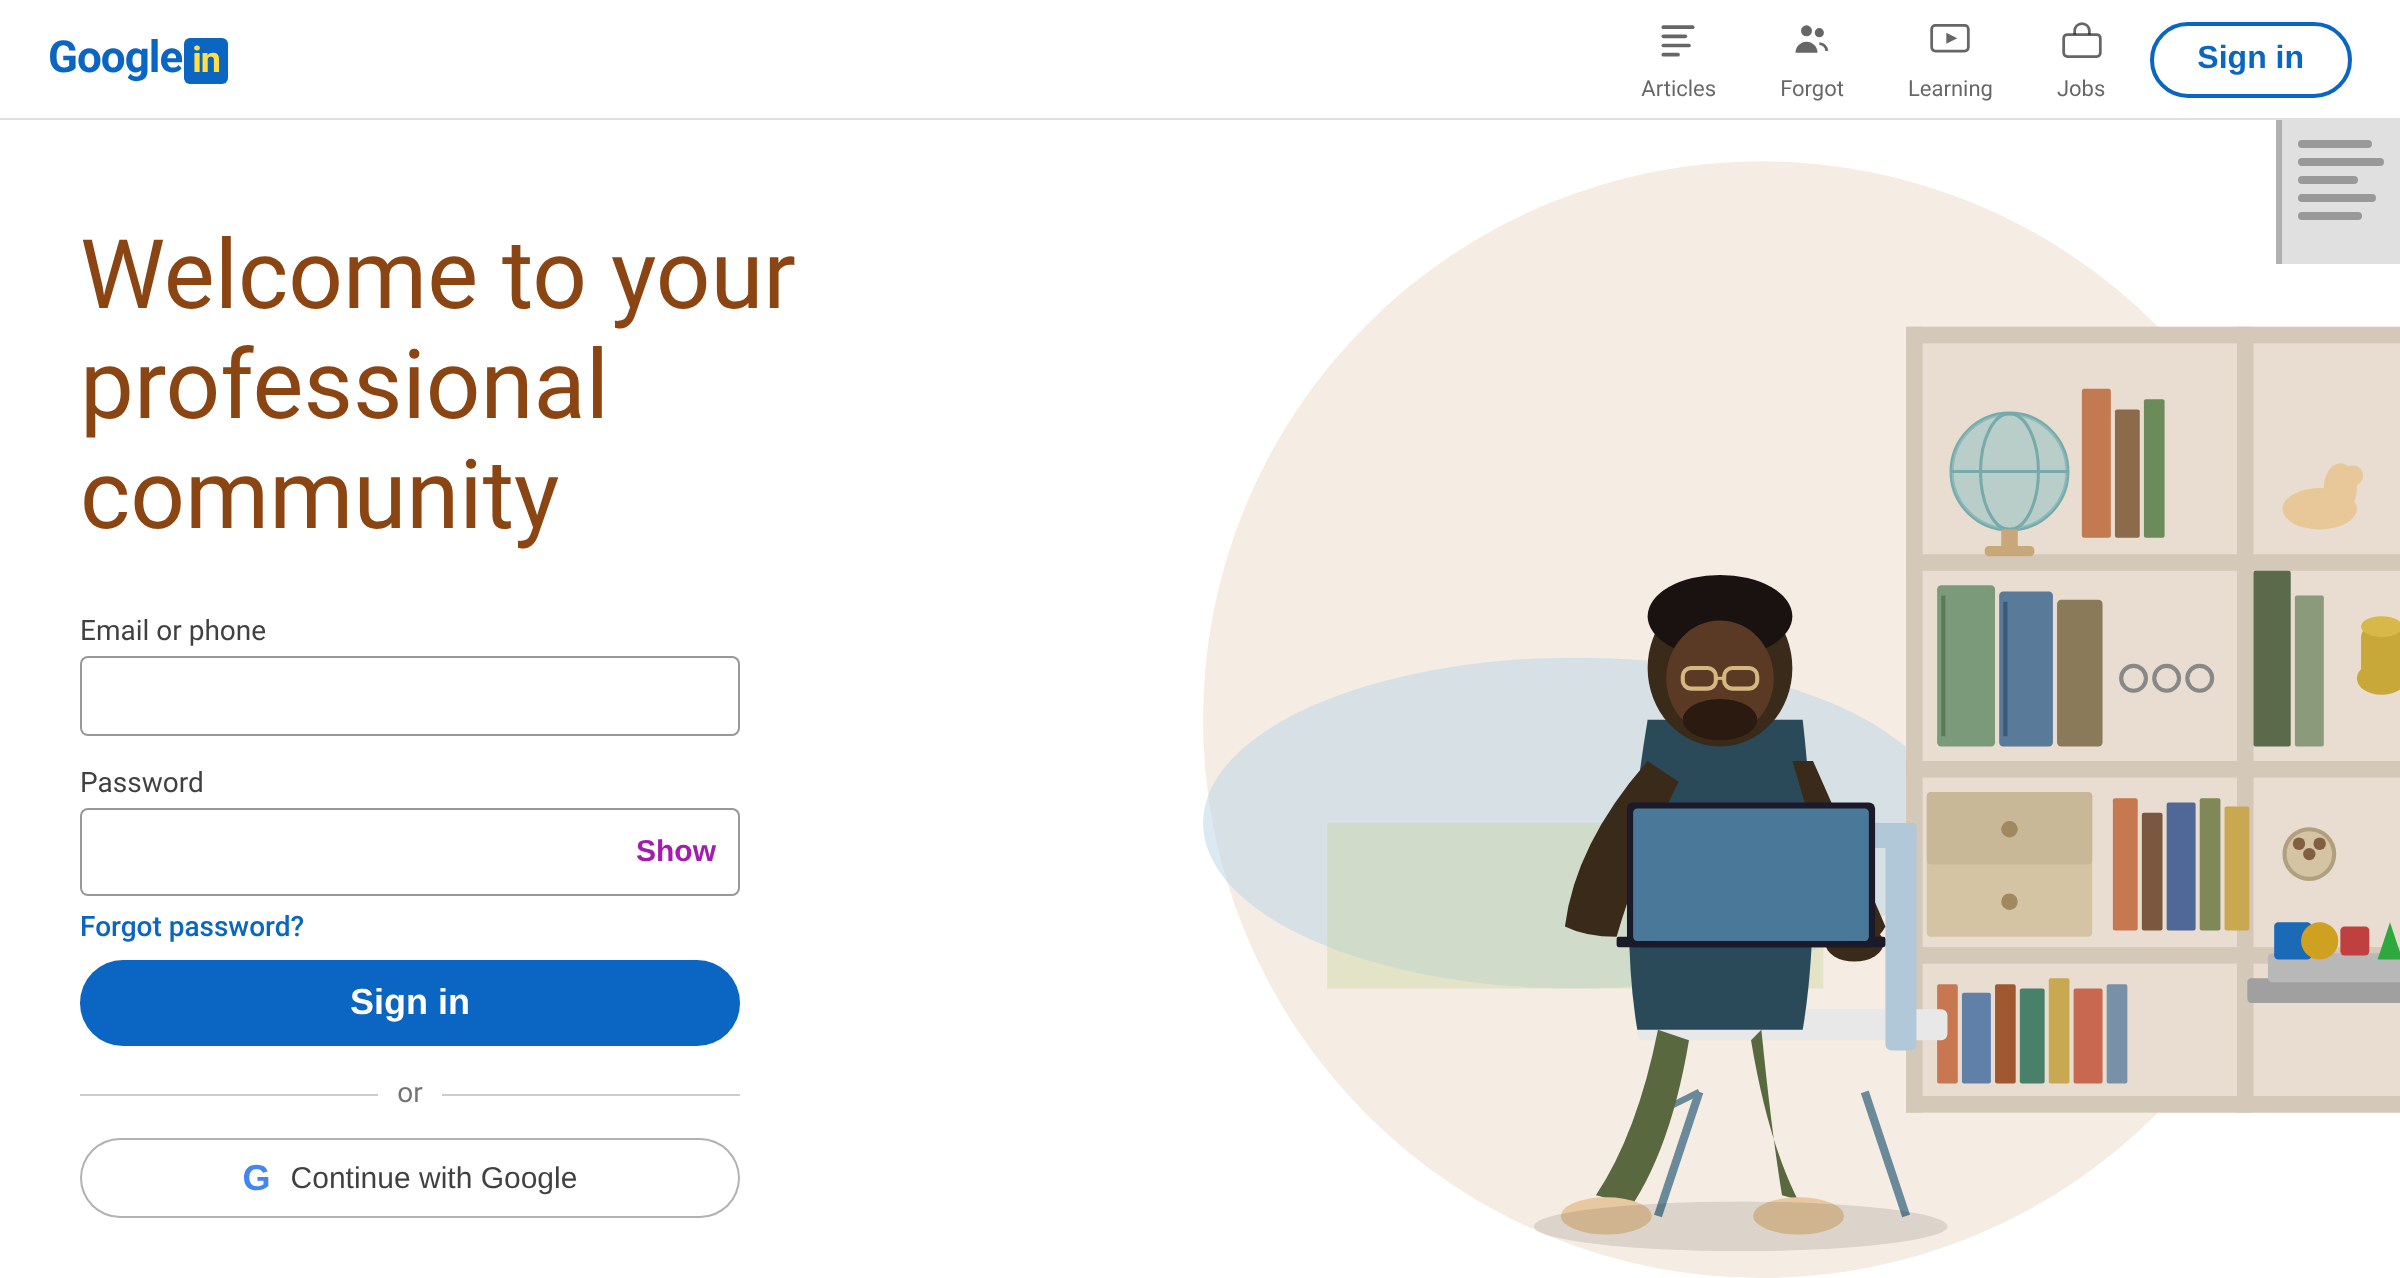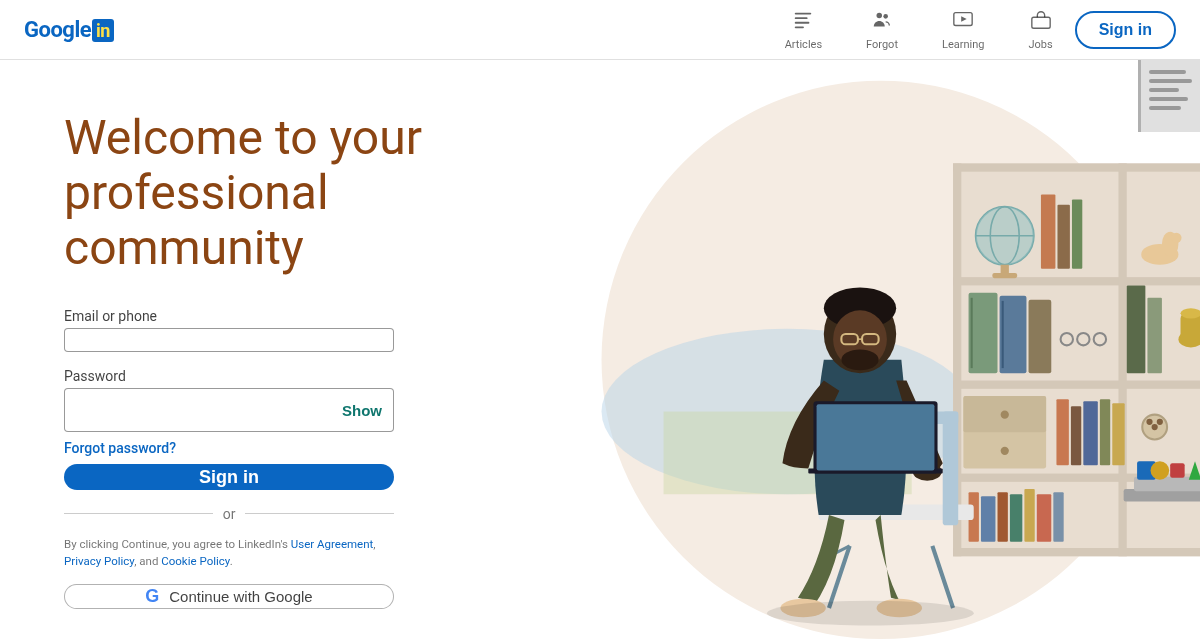--- a/index.html
+++ b/index.html
@@ -40,21 +40,21 @@
       color: #fde047;
       font-weight: 700;
       font-size: 18px;
       padding: 1px 4px;
       border-radius: 3px;
       margin-left: 1px;
     }
     .nav-items {
       display: flex;
       align-items: center;
-      gap: 16px;
+      gap: 4px;
       margin-right: 8px;
     }
     .nav-item {
       display: flex;
       flex-direction: column;
       align-items: center;
       padding: 8px 14px;
       cursor: pointer;
       color: rgba(0,0,0,0.6);
       font-size: 12px;
@@ -90,21 +90,21 @@
     
     .main {
       display: flex;
       height: calc(639px - 60px);
       position: relative;
     }
 
     
     .left-panel {
       width: 520px;
-      padding: 50px 0 30px 64px;
+      padding: 50px 0 30px 40px;
       display: flex;
       flex-direction: column;
       flex-shrink: 0;
     }
     .welcome-heading {
       font-size: 48px;
       font-weight: 400;
       color: #8b4513;
       line-height: 1.15;
       margin-bottom: 32px;
@@ -140,21 +140,21 @@
       font-size: 16px;
       outline: none;
     }
     .show-btn {
       position: absolute;
       right: 12px;
       top: 50%;
       transform: translateY(-50%);
       background: none;
       border: none;
-      color: #0f766e;
+      color: #a21caf;
       font-size: 15px;
       font-weight: 600;
       cursor: pointer;
     }
     .forgot-password {
       color: #0a66c2;
       font-size: 14px;
       font-weight: 500;
       cursor: pointer;
       text-decoration: none;
@@ -310,25 +310,20 @@
     <a class="forgot-password">Forgot password?</a>
 
     <button class="sign-in-main-btn">Sign in</button>
 
     <div class="or-divider">
       <div class="or-line"></div>
       <span class="or-text">or</span>
       <div class="or-line"></div>
     </div>
 
-    <p class="legal-text">
-      <span>By clicking Continue, you agree to LinkedIn's </span><a class="legal-link">User Agreement</a><span>,</span>
-      <br>
-      <a class="legal-link">Privacy Policy</a><span>, and </span><a class="legal-link">Cookie Policy</a><span>.</span>
-    </p>
 
     <button class="google-btn">
       <span class="google-g" style="color:#4285F4; font-family: Arial, sans-serif; font-size:18px; font-weight:700;">G</span>
       <span>Continue with Google</span>
     </button>
   </div>
 
   <div class="right-panel">
 
     <div style="position:absolute; top:0; right:0; width:62px; height:72px; background:#e0e0e0; border-left:3px solid #b0b0b0; z-index:5;">

